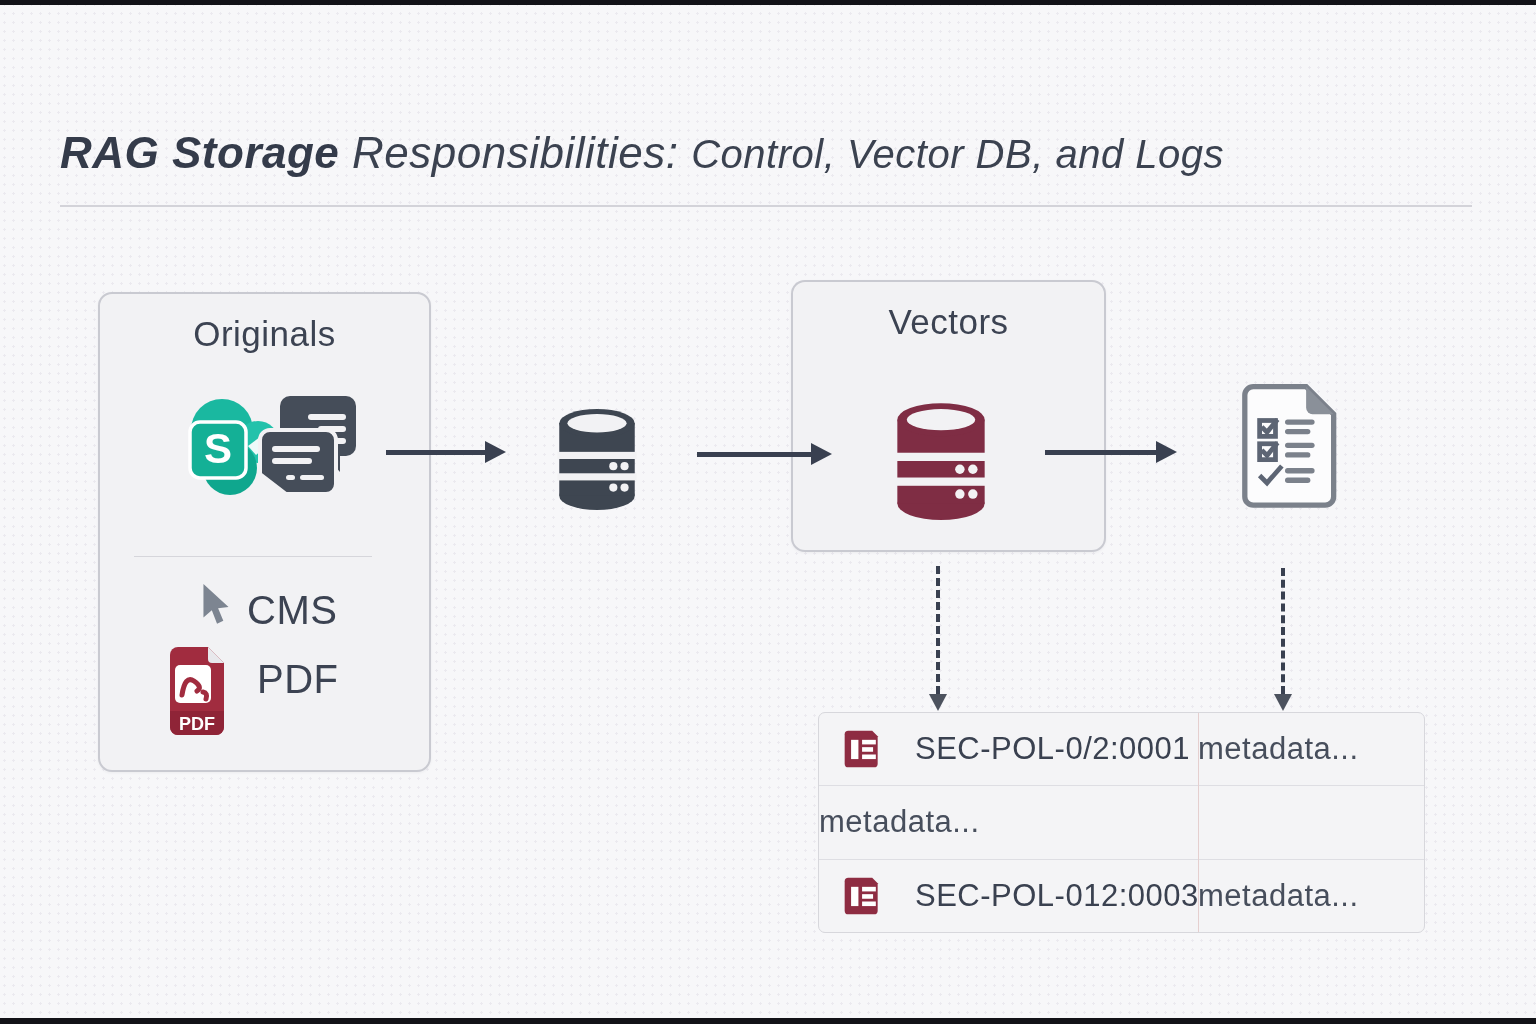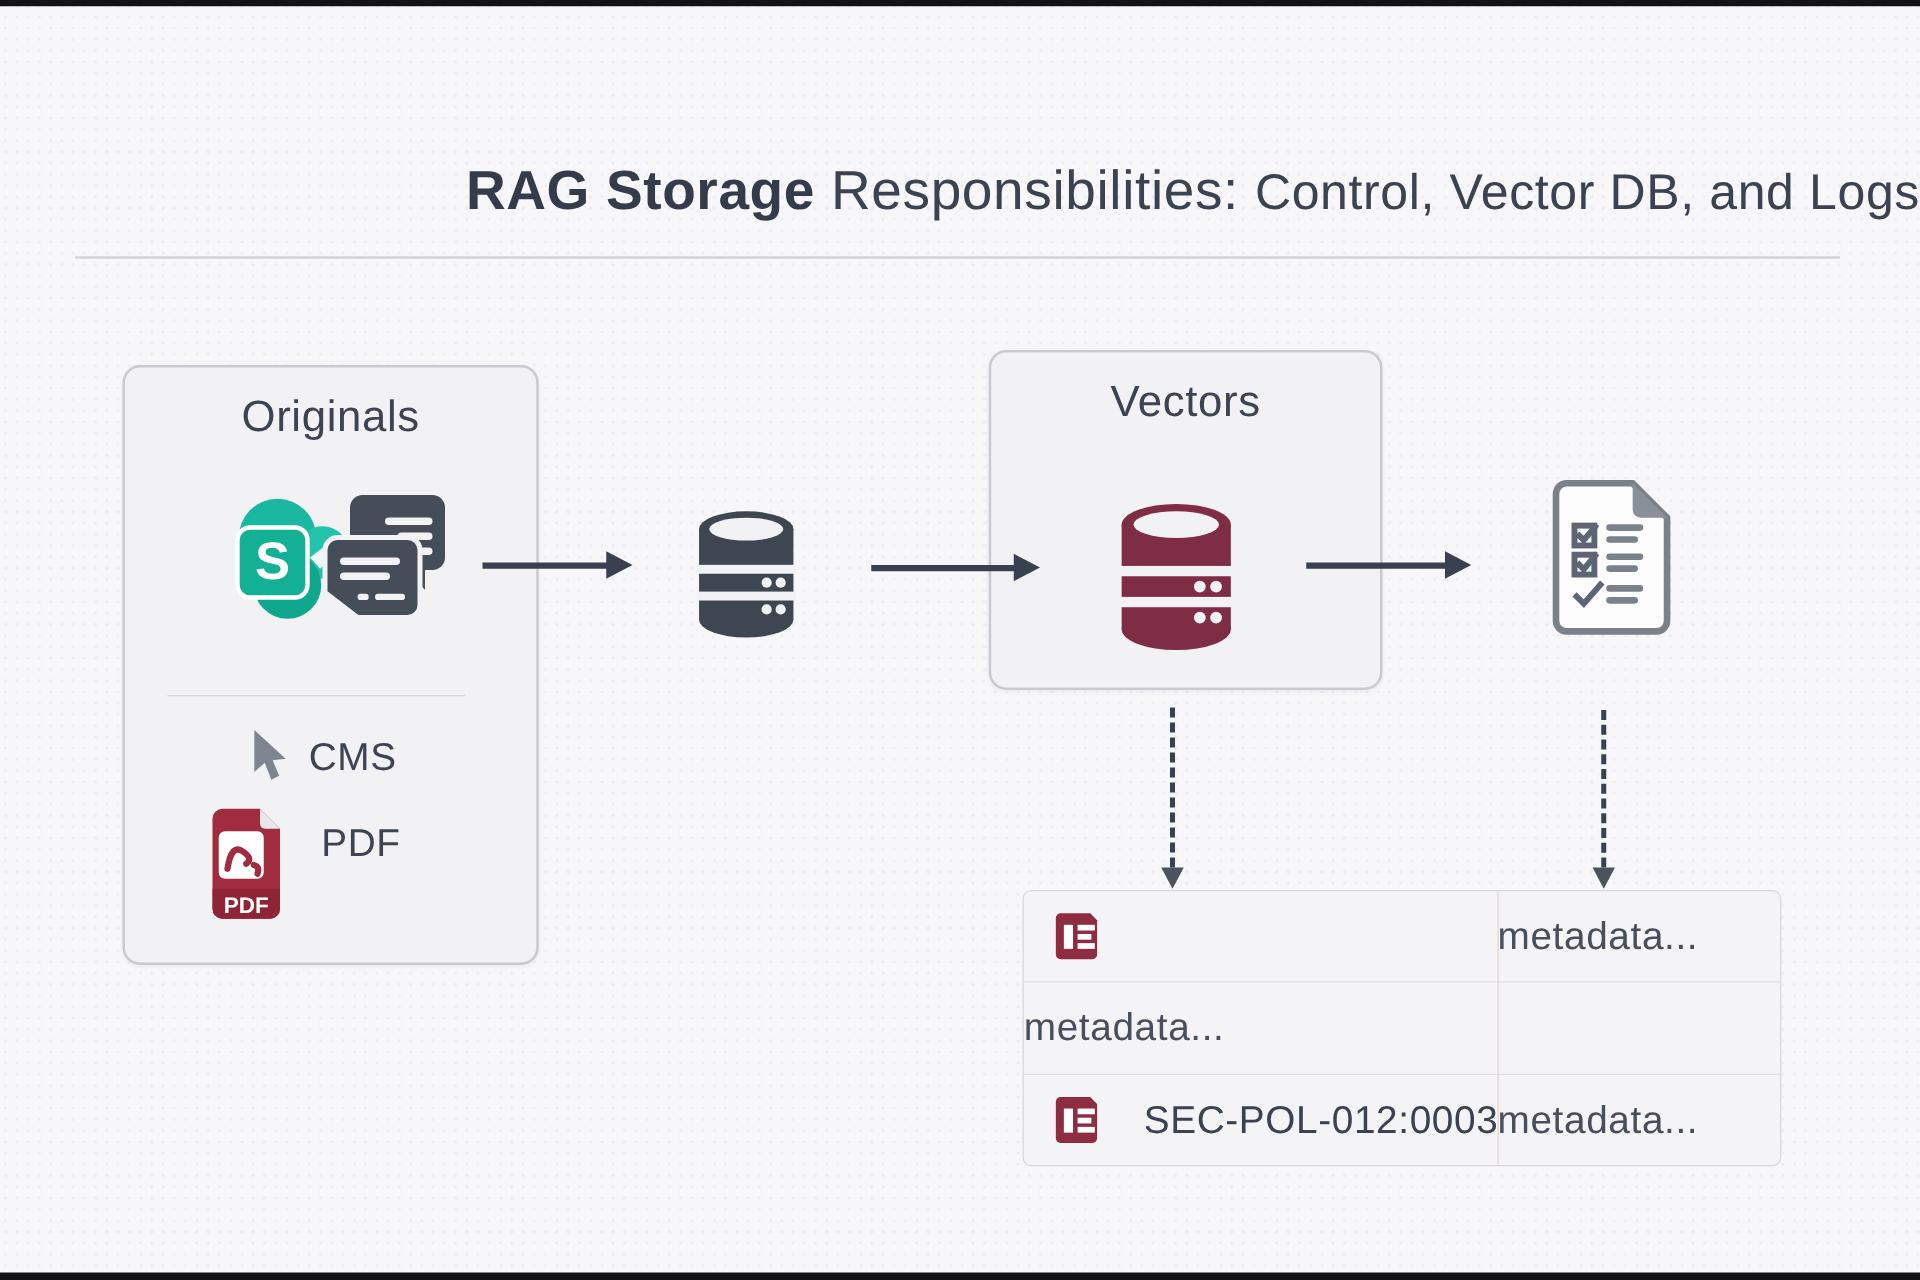--- a/index.html
+++ b/index.html
@@ -8,42 +8,42 @@
     background-color:#f7f7f9;
     background-image:radial-gradient(rgba(205,200,212,0.28) 1px, transparent 1.3px);
     background-size:9px 9px;
     font-family:"Liberation Sans","DejaVu Sans",sans-serif;
     color:#394050;
   }
   .bar-top{position:absolute;left:0;top:0;width:1536px;height:5px;background:#121217;}
   .bar-bottom{position:absolute;left:0;bottom:0;width:1536px;height:6px;background:#121217;}
 
   
-  .title{position:absolute;left:60px;right:0;top:128px;text-align:right;white-space:nowrap;}
+  .title{position:absolute;left:60px;right:12px;top:128px;text-align:left;white-space:nowrap;font-style:italic;}
   .t-bold{font-size:44px;font-weight:700;letter-spacing:0.5px;color:#343b4a;}
   .t-mid{font-size:44px;font-weight:400;letter-spacing:0.5px;color:#3b4250;}
   .t-tail{font-size:40px;font-weight:400;letter-spacing:0.5px;color:#3b4250;}
   .title-divider{position:absolute;left:60px;top:205px;width:1412px;height:2px;background:#d3d3d9;}
 
   
   .panel{
     position:absolute;background:#f2f2f4;border:2px solid #c9cad1;border-radius:14px;
     box-shadow:0 1px 3px rgba(40,40,60,0.05);
     padding-left:20px;
   }
   .panel-originals{left:98px;top:292px;width:309px;height:476px;}
   .panel-registry{left:452px;top:292px;width:292px;height:272px;}
   .panel-vectors{left:791px;top:280px;width:291px;height:268px;}
   .panel-traces{left:1131px;top:292px;width:307px;height:271px;}
   .panel-title{position:absolute;top:20px;left:0;width:100%;text-align:center;
     font-size:35px;font-weight:500;color:#3c4352;letter-spacing:0.5px;}
 
   .icon-abs{position:absolute;}
   .orig-divider{position:absolute;left:134px;top:556px;width:238px;height:1px;background:#d6d6db;}
-  .src-label{position:absolute;font-size:31px;color:#3c4352;letter-spacing:0.5px;}
+  .src-label{position:absolute;font-size:40px;color:#3c4352;letter-spacing:0.5px;}
   .lbl-cms{left:247px;top:588px;}
   .lbl-pdf{left:257px;top:657px;}
 
   
   .h-arrow{position:absolute;height:5px;background:#394050;}
   .h-arrow::after{content:'';position:absolute;right:-20px;top:-9px;width:0;height:0;
     border-left:21px solid #394050;border-top:11px solid transparent;border-bottom:11px solid transparent;}
   .arrow-1{left:386px;top:450px;width:100px;}
   .arrow-2{left:697px;top:452px;width:115px;}
   .arrow-3{left:1045px;top:450px;width:112px;}
@@ -198,20 +198,21 @@
       <div class="cell-id">
         <svg class="row-icon" viewBox="0 0 48 48">
           <path d="M8,4 h26 l6,6 v30 a4,4 0 0 1 -4,4 H8 a4,4 0 0 1 -4,-4 V8 a4,4 0 0 1 4,-4 Z" fill="#8e2c42"></path>
           <g fill="#ffffff">
             <rect x="11" y="14" width="8" height="21"></rect>
             <rect x="23" y="14" width="15" height="5"></rect>
             <rect x="23" y="22" width="12" height="5"></rect>
             <rect x="23" y="30" width="15" height="5"></rect>
           </g>
         </svg>
+        <span class="row-id">SEC-POL-0/2:0001</span>
       </div>
       <div class="cell-meta">metadata...</div>
     </div>
 
     <div class="log-row">
       <div class="cell-meta">metadata...</div>
     </div>
 
     <div class="log-row">
       <div class="cell-id">

